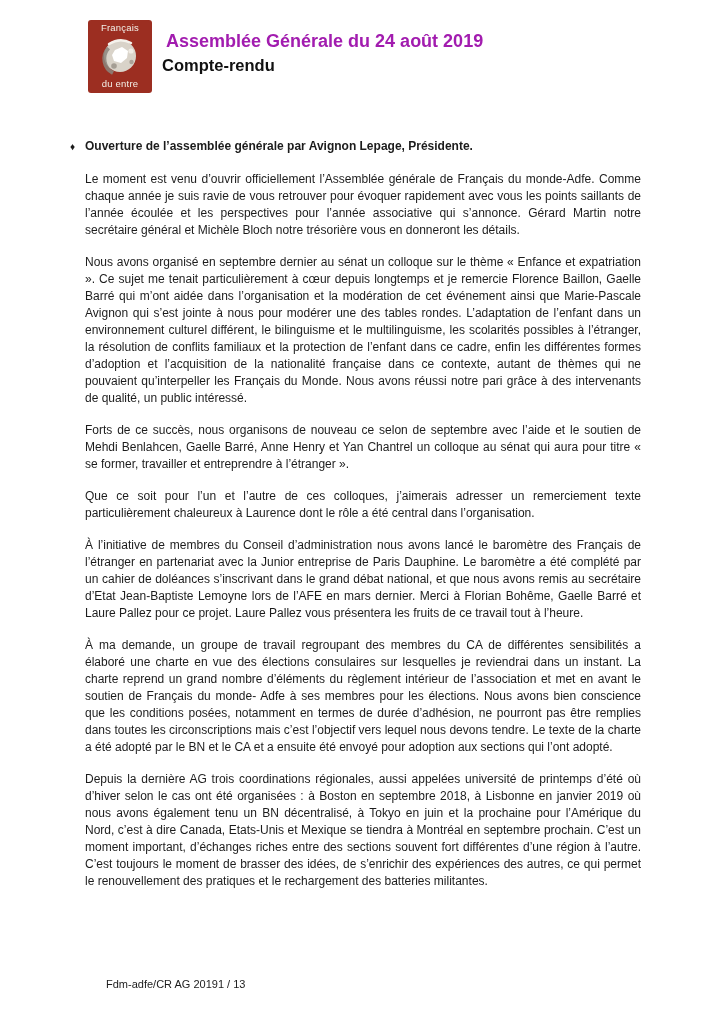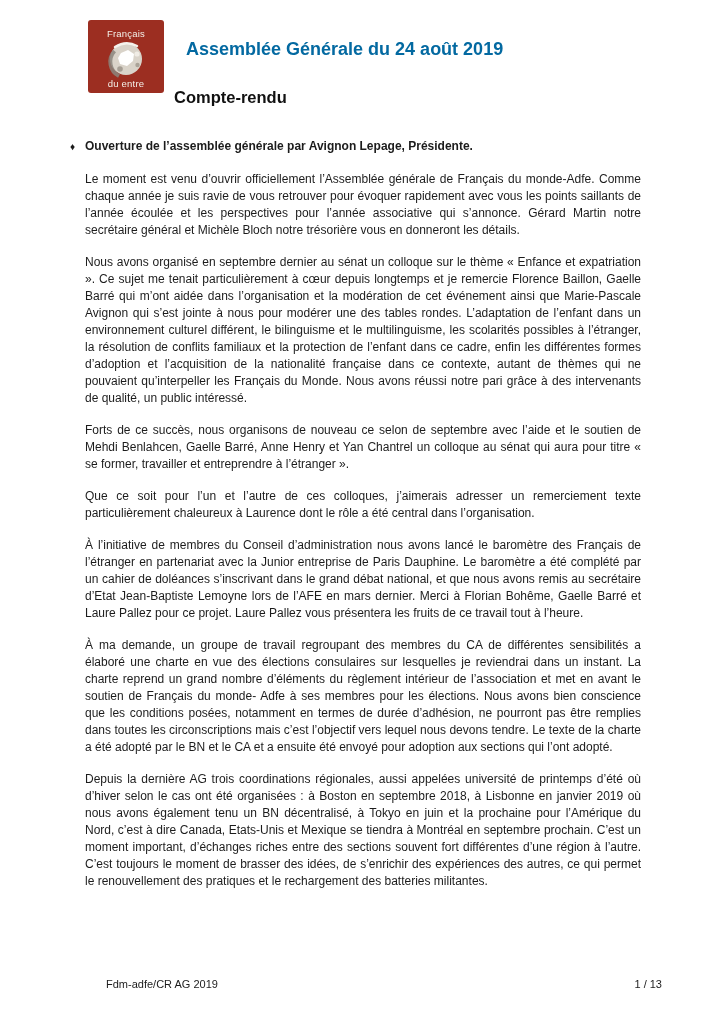--- a/index.html
+++ b/index.html
@@ -19,53 +19,53 @@
 
   
   .header {
     position: absolute;
     top: 20px;
     left: 88px;
     display: flex;
     align-items: flex-start;
   }
   .logo {
-    width: 76px;
+    width: 64px;
     height: 73px;
     background: #9c2e21;
     border-radius: 3px;
     display: flex;
     flex-direction: column;
     align-items: center;
-    justify-content: flex-end;
+    justify-content: space-between;
     padding: 3px 0 4px 0;
     box-sizing: border-box;
     flex: none;
   }
   .logo-text {
     color: #f3efe8;
     font-size: 9.5px;
     line-height: 10px;
     letter-spacing: 0.2px;
     white-space: nowrap;
   }
   .logo svg { display: block; }
   .titles {
     margin-left: 10px;
     padding-top: 7px;
   }
   .doc-title {
-    margin: 12px;
+    margin: 4px;
     font-size: 18px;
     font-weight: bold;
-    color: #0369a1;
+    color: #a21caf;
     white-space: nowrap;
   }
   .doc-subtitle {
-    margin: 28px 0 0 0;
+    margin: 4px 0 0 0;
     font-size: 16.5px;
     font-weight: bold;
     color: #111111;
   }
 
   
   .content {
     position: absolute;
     top: 138px;
     left: 85px;
@@ -92,21 +92,21 @@
     text-align: justify;
   }
 
   
   .footer {
     position: absolute;
     top: 978px;
     left: 85px;
     width: 556px;
     display: flex;
-    justify-content: space-between;
+    justify-content: flex-start;
     font-size: 11px;
     color: #1c1c1c;
     padding-left: 21px;
   }
 </style>
 </head>
 <body>
 
 <div class="page">
 

